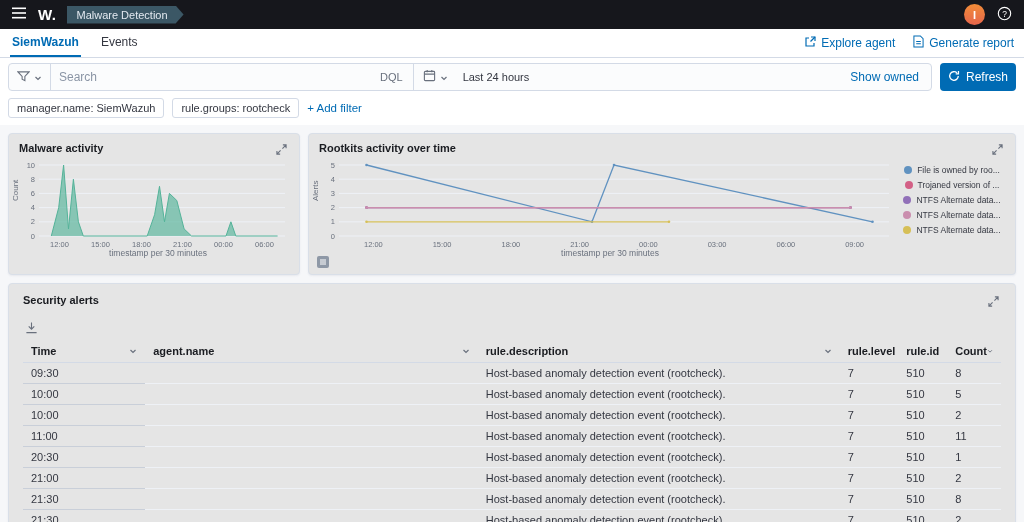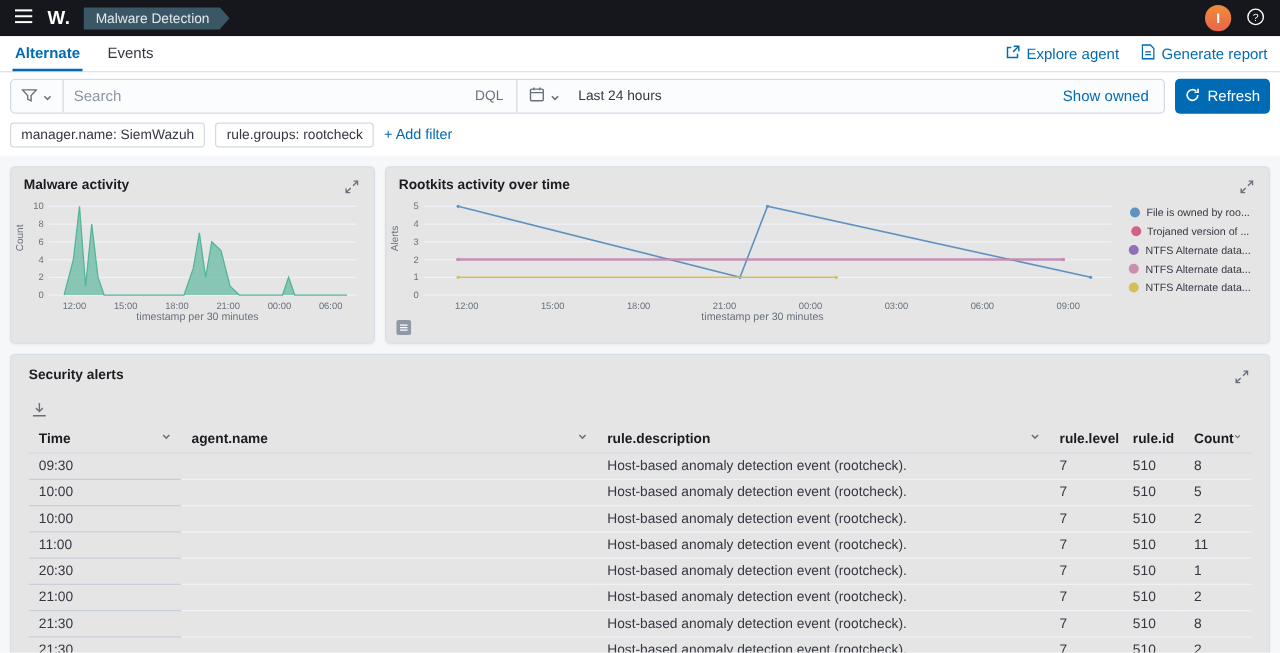--- a/index.html
+++ b/index.html
@@ -65,21 +65,21 @@
   .legend li { display:flex; align-items:center; gap:5px; font-size:8.5px; color:#343741; margin-bottom:5px; cursor:pointer; white-space:nowrap;justify-content:center; }
   .dot { width:8px; height:8px; border-radius:50%; flex:0 0 auto; }
   .legend-toggle { position:absolute; left:6px; bottom:4px; background:none; border:none; cursor:pointer; line-height:0; padding:2px; }
 
   
   .panel-alerts { margin-top:8px; padding:10px 14px; height:280px; overflow:hidden; }
   .alerts-head { display:flex; justify-content:space-between; align-items:flex-start; }
   .dl-btn { background:none; border:none; cursor:pointer; padding:4px 2px; margin:8px 0 2px; line-height:0; }
   table { width:100%; border-collapse:collapse; font-size:11px; table-layout:fixed; }
   thead th { text-align:left; font-weight:bold; color:#1a1c21; border-bottom:1px solid #d3dae6; padding:5px 8px; cursor:pointer; }
-  .th-inner { display:flex; align-items:flex-start; }
+  .th-inner { display:flex; align-items:center; }
   .th-inner svg { margin-left:auto; }
   tbody td { padding:4px 8px; border-bottom:1px solid #eef1f6; color:#343741; }
   td.td-time { border-bottom:1px solid #c9cfd9; cursor:pointer; }
 </style>
 </head>
 <body>
 
 <header class="topbar">
   <div class="topbar-left">
     <button class="icon-btn">
@@ -103,21 +103,21 @@
             <text x="8" y="11.2" font-size="9" fill="#fff" text-anchor="middle" font-family="Liberation Sans,sans-serif">?</text>
           </svg>
       </span>
     </button>
   </div>
 </header>
 
 <nav class="tabbar">
   <div class="tabs">
     <div class="tab active">
-        <span>Alternate</span>
+        <span>SiemWazuh</span>
       </div>
     <div class="tab">
         <span>Events</span>
       </div>
   </div>
   <div class="tab-actions">
     <a class="blue-link">
       <span>
         <svg width="12" height="12" viewBox="0 0 12 12" fill="none" stroke="#006bb4" stroke-width="1.2">
             <path d="M5 2H2v8h8V7"></path>

